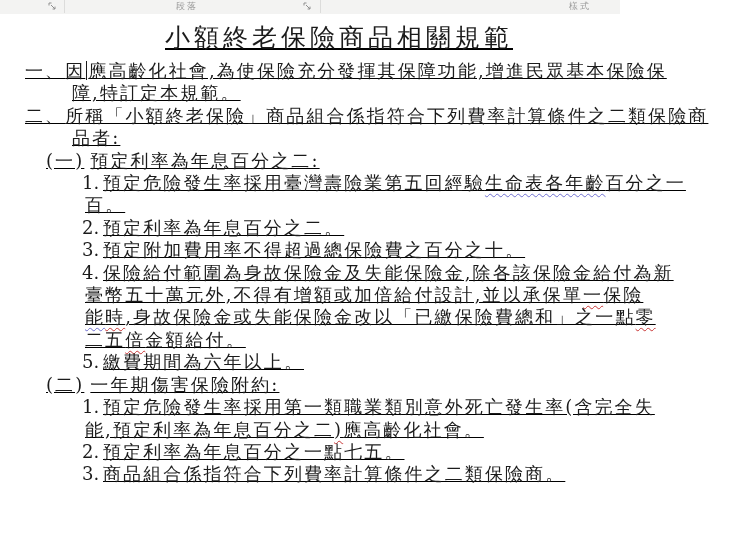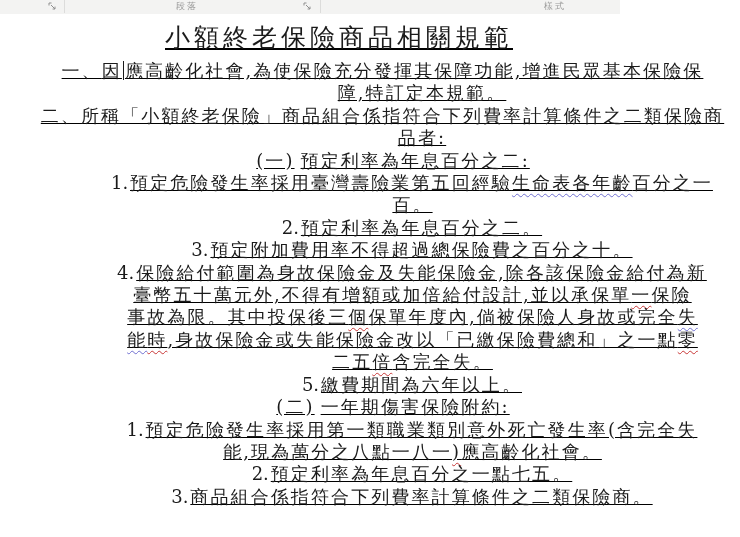--- a/index.html
+++ b/index.html
@@ -24,27 +24,27 @@
   .vsep{position:absolute;top:0;height:13px;width:1px;background:#dcdcdb;}
   .launcher{position:absolute;top:2px;width:9px;height:9px;}
   .launcher svg{display:block;}
   
   .doc{position:absolute;top:14px;left:0;width:740px;height:522px;background:#fff;text-decoration:underline;}
   .title{
     margin-top:9px;padding-right:62px;text-align:center;
     font-size:25px;line-height:30px;letter-spacing:4px;
     color:var(--text,#1b1b1b);white-space:nowrap;
   }
-  .lines{margin-top:7px;text-align:center;}
+  .lines{margin-top:7px;}
   .line{
     font-size:18px;line-height:22.4px;letter-spacing:2.1px;
     color:var(--text,#1b1b1b);white-space:nowrap;
   }
   .l1 {padding-left:25px;}
-  .l1c{padding-left:104px;}
+  .l1c{padding-left:72px;}
   .l2 {padding-left:46px;}
   .l3 {padding-left:82px;}
   .l3c{padding-left:85px;}
   .l2 .marker{margin-right:6px;}
   .l3 .marker{display:inline-block;width:21px;letter-spacing:0;}
   .sq-red{
     text-decoration:underline;text-decoration-style:wavy;
     text-decoration-color:var(--sq-red,#c83737);
     text-decoration-thickness:1px;text-underline-offset:4px;
   }
@@ -72,42 +72,41 @@
     </span>
     <span class="vsep" style="left:64px"></span>
     <span class="glabel" style="left:187px">段落</span>
     <span class="launcher" style="left:303px">
       <svg width="9" height="9" viewBox="0 0 9 9">
         <path d="M1 3.5 V1 H3.5" stroke="#8f8f8f" stroke-width="1" fill="none"></path>
         <path d="M3 3 L7 7 M7 7 V4.6 M7 7 H4.6" stroke="#8f8f8f" stroke-width="1" fill="none"></path>
       </svg>
     </span>
     <span class="vsep" style="left:320px"></span>
-    <span class="glabel" style="left:555px">樣式</span>
+    <span class="glabel" style="left:580px">樣式</span>
   </div>
 
   <div class="doc">
     <div class="title">小額終老保險商品相關規範</div>
     <div class="lines">
         <div class="line l1"><span class="marker">一、</span><span>因</span><span class="caret"></span><span>應高齡化社會,為使保險充分發揮其保障功能,增進民眾基本保險保</span></div>
         <div class="line l1c"><span>障,特訂定本規範。</span></div>
         <div class="line l1"><span class="marker">二、</span><span>所稱「小額終老保險」商品組合係指符合下列費率計算條件之二類保險商</span></div>
         <div class="line l1c"><span>品者:</span></div>
         <div class="line l2"><span class="marker">(一)</span><span>預定利率為年息百分之二:</span></div>
         <div class="line l3"><span class="marker">1.</span><span>預定危險發生率採用臺灣壽險業第五回經驗</span><span class="sq-blue">生命表各年齡</span><span>百分之一</span></div>
         <div class="line l3c"><span>百。</span></div>
         <div class="line l3"><span class="marker">2.</span><span>預定利率為年息百分之二。</span></div>
         <div class="line l3"><span class="marker">3.</span><span>預定附加費用率不得超過總保險費之百分之十。</span></div>
         <div class="line l3"><span class="marker">4.</span><span>保險給付範圍為身故保險金及失能保險金,除各該保險金給付為新</span></div>
         <div class="line l3c"><span>臺幣五十萬元外,不得有增額或加倍給付設計,並以承保單</span><span class="sq-red">一</span><span>保險</span></div>
-        <div class="line l3c"><span>事故為限。其中投保後三</span><span class="sq-red">個</span><span>保單年度內,倘被保險人身故或完全</span><span class="sq-blue">失</span></div>
         <div class="line l3c"><span class="sq-blue">能</span><span class="sq-red">時</span><span>,身故保險金或失能保險金改以「已繳保險費總和」之一點</span><span class="sq-red">零</span></div>
-        <div class="line l3c"><span>二五</span><span class="sq-red">倍</span><span>含完全失。</span></div>
+        <div class="line l3c"><span>二五</span><span class="sq-red">倍</span><span>金額給付。</span></div>
         <div class="line l3"><span class="marker">5.</span><span>繳費期間為六年以上。</span></div>
         <div class="line l2"><span class="marker">(二)</span><span>一年期傷害保險附約:</span></div>
         <div class="line l3"><span class="marker">1.</span><span>預定危險發生率採用第一類職業類別意外死亡發生率(含完全失</span></div>
-        <div class="line l3c"><span>能,現為萬分之八點一八一</span><span class="sq-red">)</span><span>應高齡化社會。</span></div>
+        <div class="line l3c"><span>能,預定利率為年息百分之二</span><span class="sq-red">)</span><span>應高齡化社會。</span></div>
         <div class="line l3"><span class="marker">2.</span><span>預定利率為年息百分之一點七五。</span></div>
         <div class="line l3"><span class="marker">3.</span><span>商品組合係指符合下列費率計算條件之二類保險商。</span></div>
       </div>
   </div>
 
 </div>
 
 </body></html>

